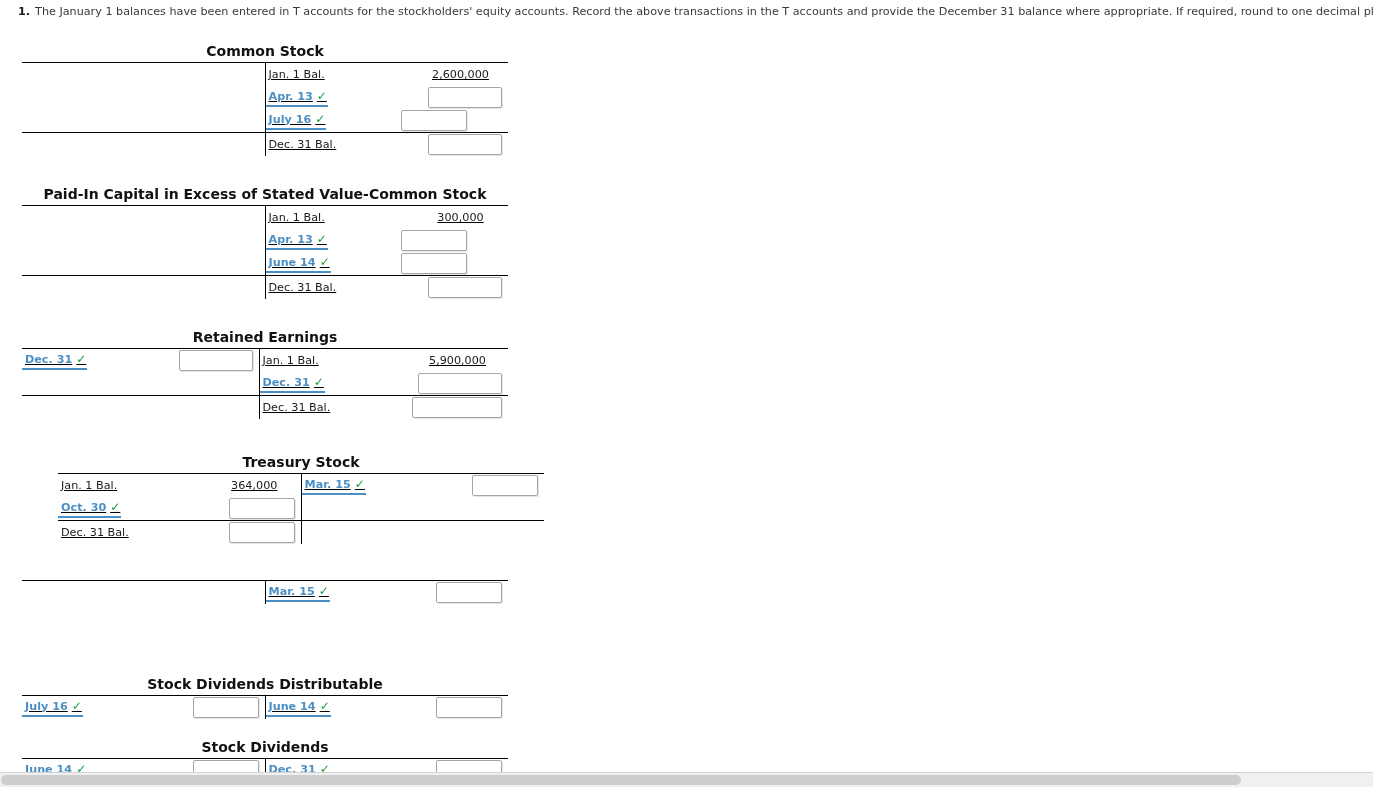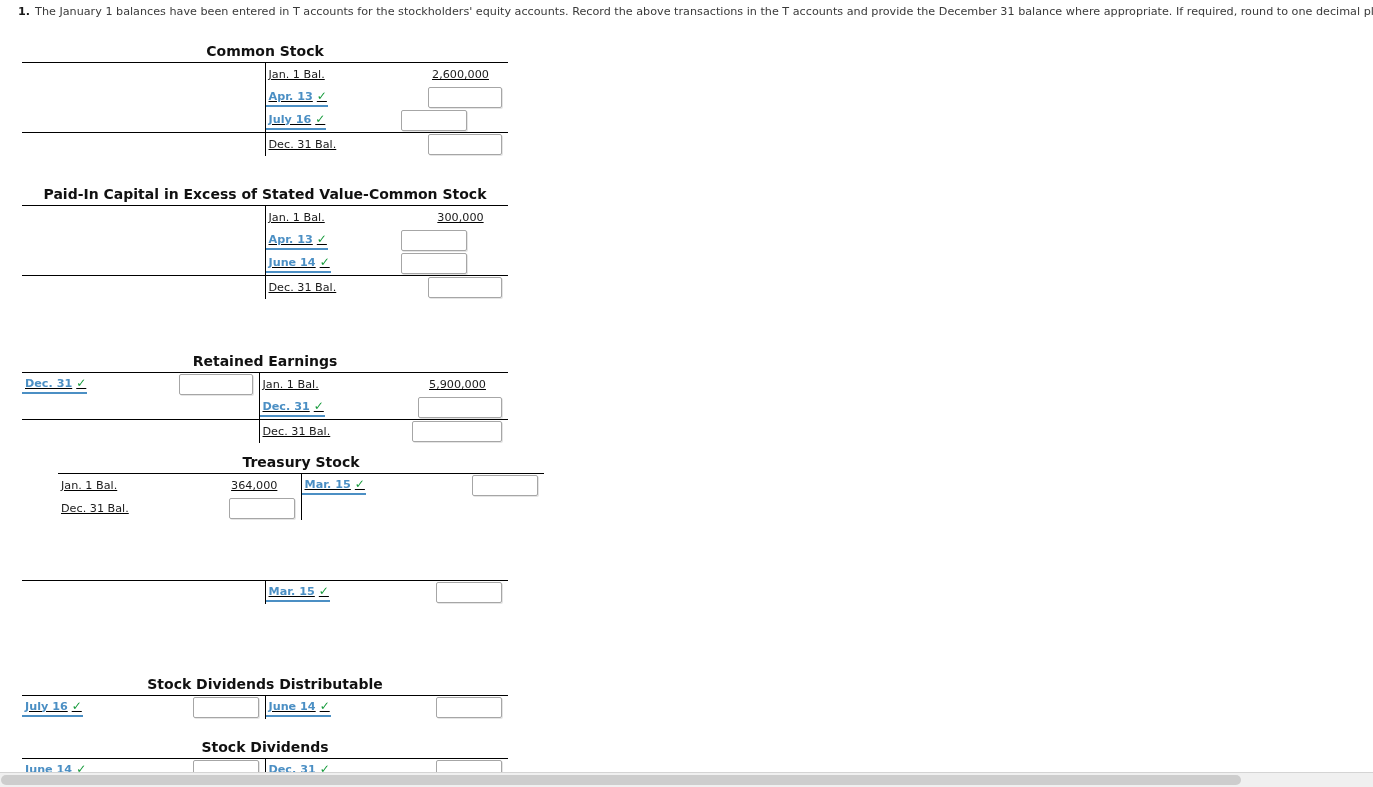--- a/index.html
+++ b/index.html
@@ -328,21 +328,21 @@
           <td>
               <div class="boxwrap rightal">
                 <input class="ansbox w74" type="text" style="">
               </div>
             </td>
         </tr>
       </tbody>
     </table>
   </div>
 
-  <div class="taccount" style="top:330px;margin-top:24px;">
+  <div class="taccount" style="top:330px;">
     <div class="acct-title">Retained Earnings</div>
     <table class="tgrid">
       <colgroup>
           <col style="width:152px">
           <col style="width:85px">
           <col style="width:150px">
           <col style="width:99px">
         </colgroup>
       <tbody>
         <tr>
@@ -433,20 +433,38 @@
                 <a class="datelink"><span>Mar. 15</span><span class="check">✓</span></a>
               </div>
             </td>
           <td class="top-rule">
               <div class="boxwrap rightal">
                 <input class="ansbox w66" type="text" style="">
               </div>
             </td>
         </tr>
         <tr>
+          <td class="bot-rule">
+              <div class="cell-inner">
+                <a class="datelink"><span>Oct. 30</span><span class="check">✓</span></a>
+              </div>
+            </td>
+          <td class="bot-rule">
+              <div class="boxwrap rightal">
+                <input class="ansbox w66" type="text" style="">
+              </div>
+            </td>
+          <td class="bot-rule vdiv">
+              <div class="cell-inner"></div>
+            </td>
+          <td class="bot-rule">
+              <div class="cell-inner rightal"></div>
+            </td>
+        </tr>
+        <tr>
           <td>
               <div class="cell-inner">
                 <span class="lbl">Dec. 31 Bal.</span>
               </div>
             </td>
           <td>
               <div class="boxwrap rightal">
                 <input class="ansbox w66" type="text" style="">
               </div>
             </td>

